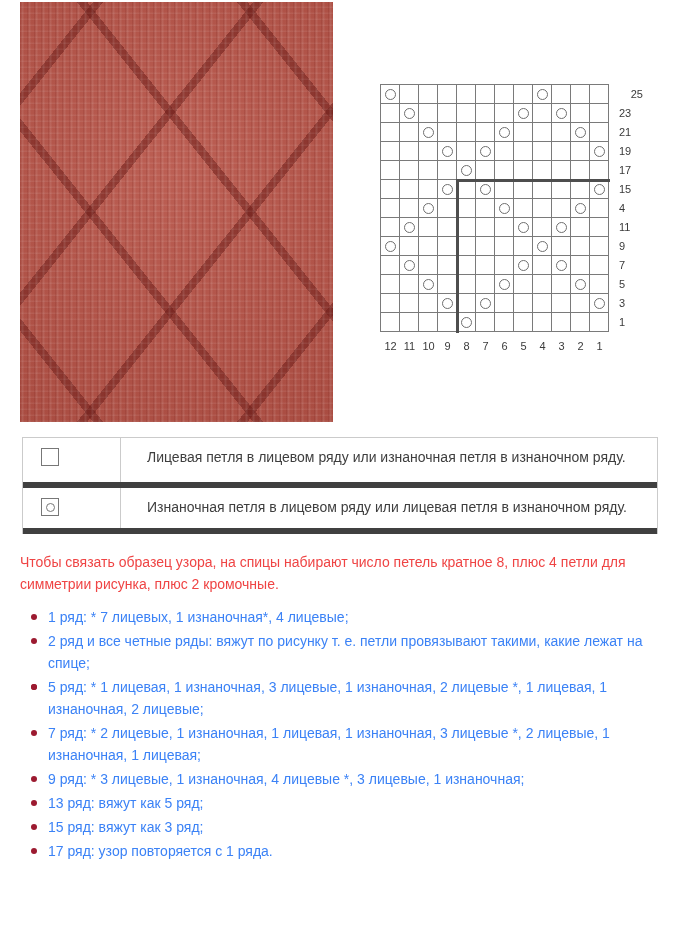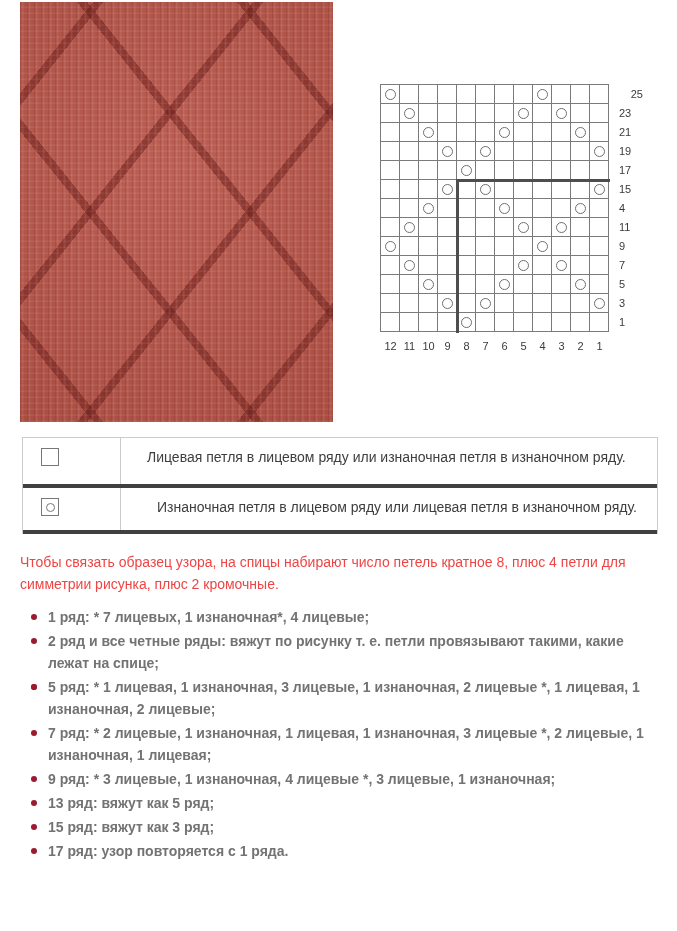--- a/index.html
+++ b/index.html
@@ -37,39 +37,39 @@
     position:absolute; left:239px; width:24px; font-size:11px; line-height:13px;
     color:#3a3a3a; text-align:left;
   }
   .col-label {
     position:absolute; top:256px; width:19px; font-size:11px; line-height:13px;
     color:#3a3a3a; text-align:center;
   }
 
   
   .legend { position:absolute; left:22px; top:437px; width:636px; border:1px solid #cbcbcb; border-bottom:none; }
-  .legend-row { display:flex; border-bottom:4px solid #404040; }
+  .legend-row { display:flex; border-bottom:6px solid #404040; }
   .legend-row.r0 { height:50px; }
-  .legend-row.r1 { height:46px;text-align:center; }
+  .legend-row.r1 { height:46px; }
   .legend-sym-cell { width:98px; border-right:1px solid #cbcbcb; padding:10px 0 0 18px; }
   .legend-text-cell { flex:1; padding:9px 10px 0 26px; font-size:14px; line-height:20px; color:#3e3e3e; }
   .sym-square {
     display:flex; align-items:center; justify-content:center;
     width:18px; height:18px; border:1px solid #777; background:#fff;
   }
   .sym-circle { width:9px; height:9px; border:1.5px solid #777; border-radius:50%; }
 
   
   .intro { position:absolute; left:20px; top:551px; width:645px; font-size:14px; line-height:22px; color:#ef4444; }
 
   
   .instructions { position:absolute; left:20px; top:606px; width:644px; list-style:none; }
   .instructions li {
     position:relative; padding-left:28px; font-size:14px; line-height:22px;
-    margin-bottom:2px; color:#737373;font-weight:bold;
+    margin-bottom:2px; color:#3b82f6;
   }
   .bullet {
     position:absolute; left:11px; top:8px; width:6px; height:6px;
     border-radius:50%;
   }
 </style>
 </head>
 <body>
 
 <div class="page">

